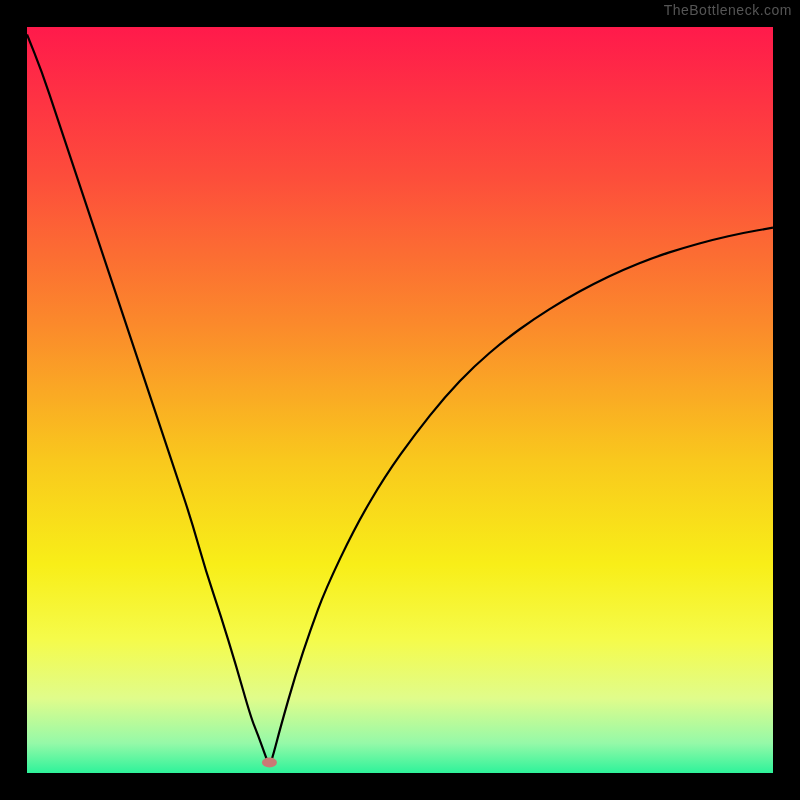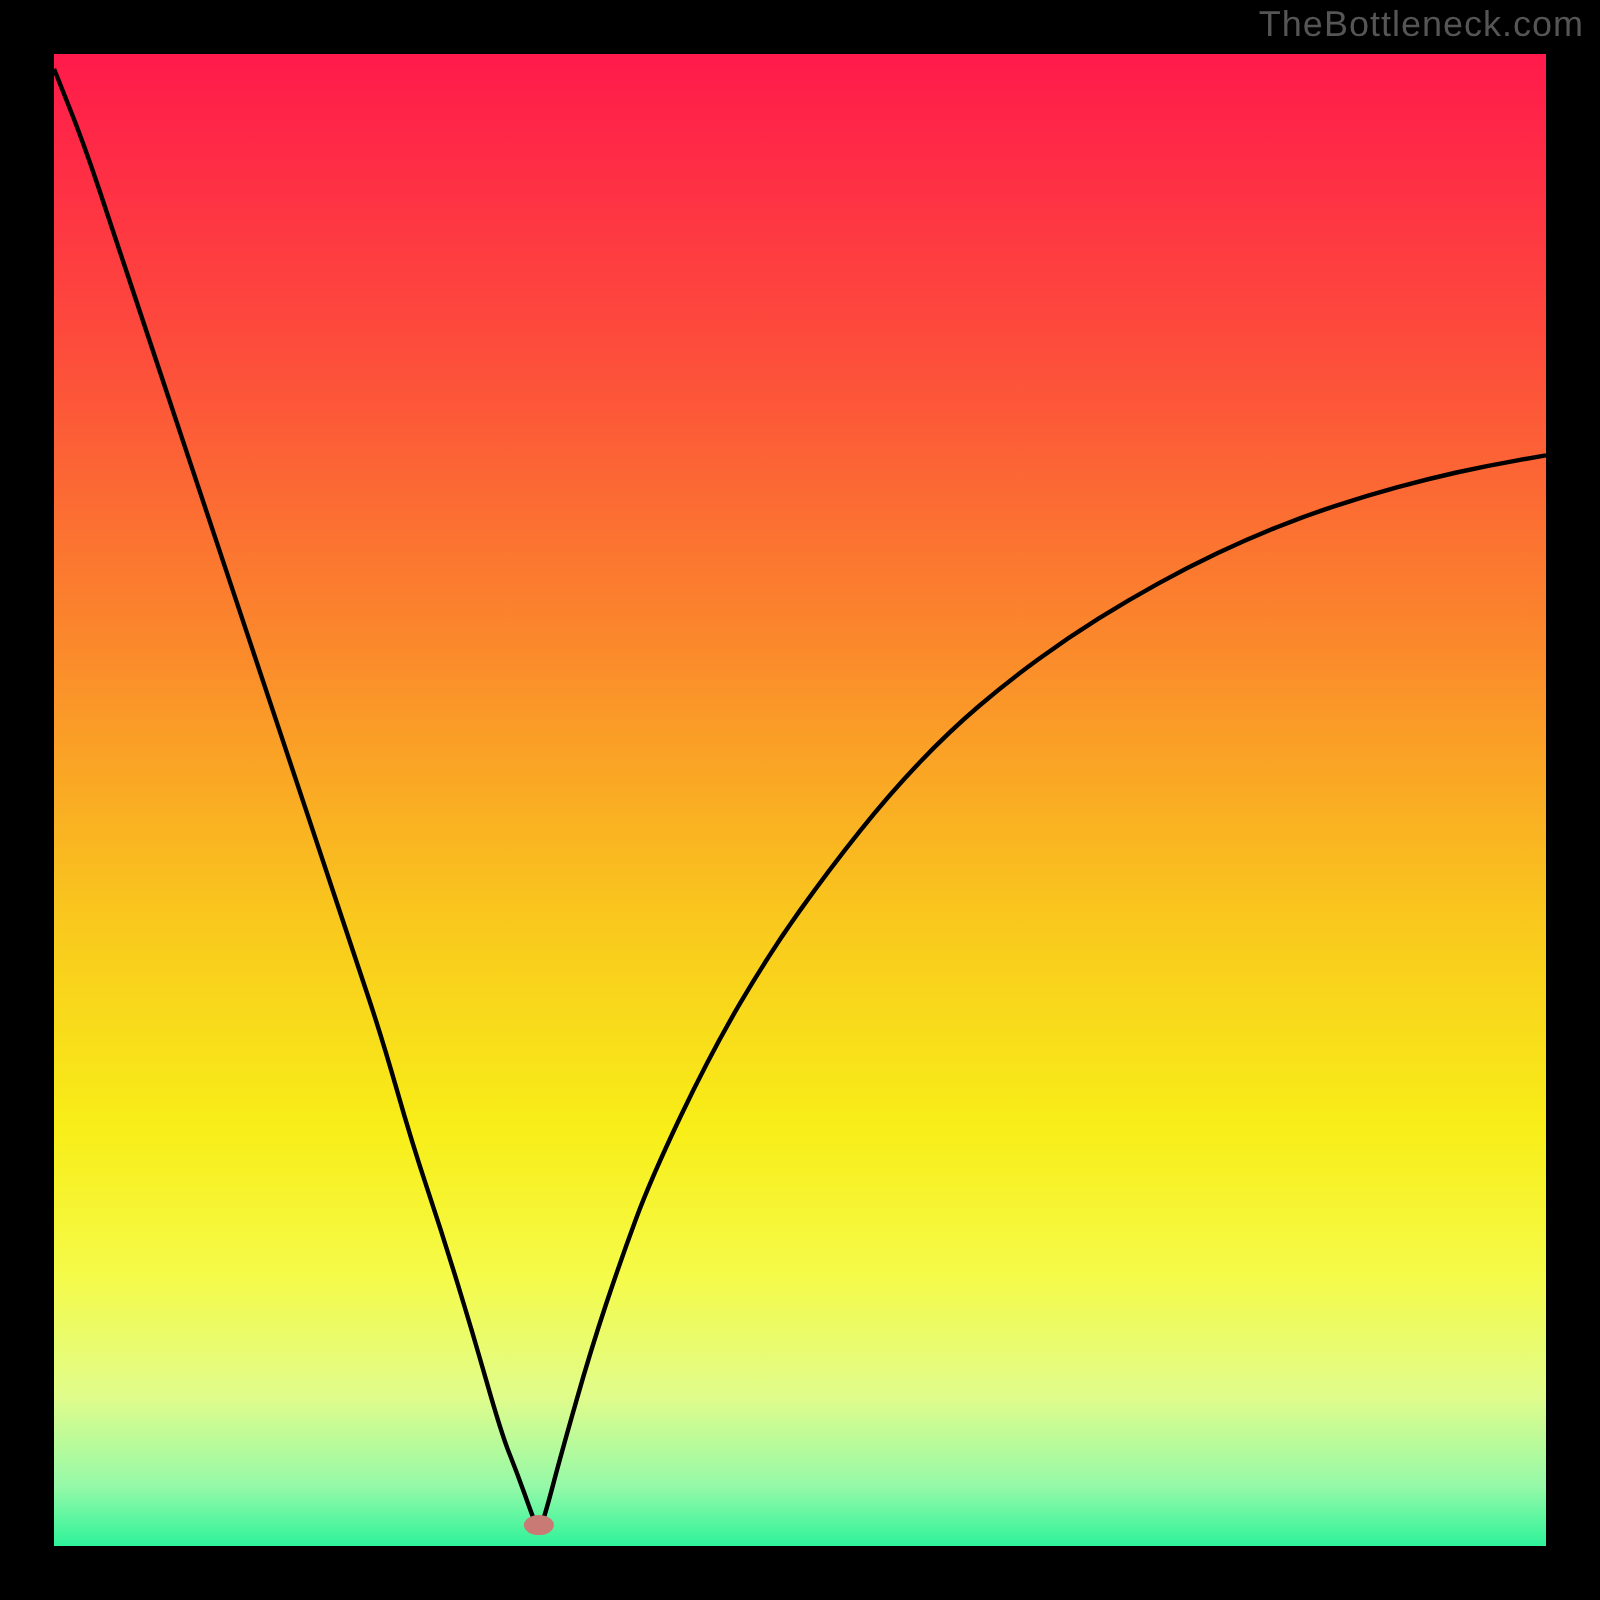--- a/index.html
+++ b/index.html
@@ -25,21 +25,21 @@
     left: 27px;
     width: 746px;
     height: 746px;
     overflow: hidden;
   }
   .watermark {
     position: absolute;
     top: 2px;
     right: 8px;
     color: #555;
-    font-size: 18px;
+    font-size: 14px;
     font-weight: 500;
     letter-spacing: 0.5px;
     user-select: none;
   }
   svg {
     display: block;
   }
 </style>
 </head>
 <body>

